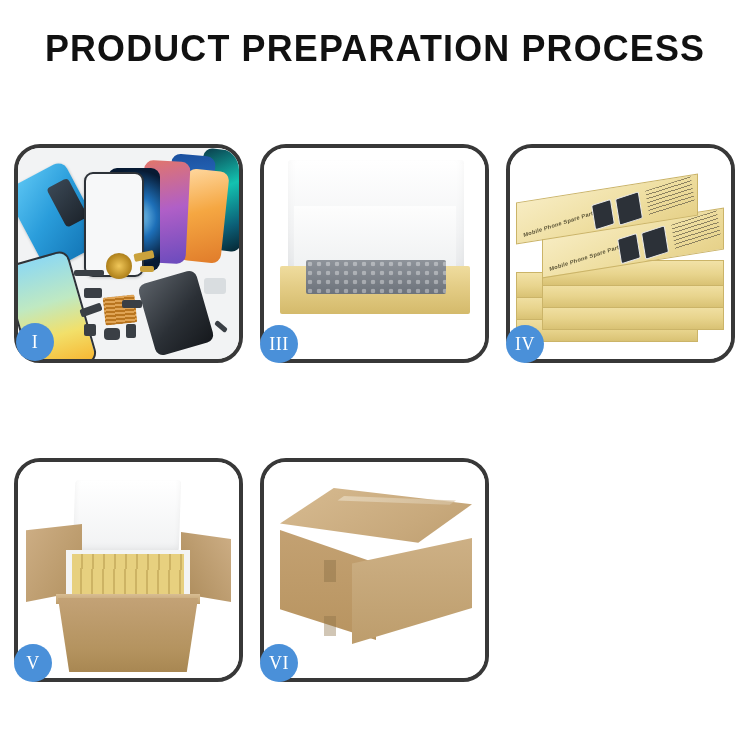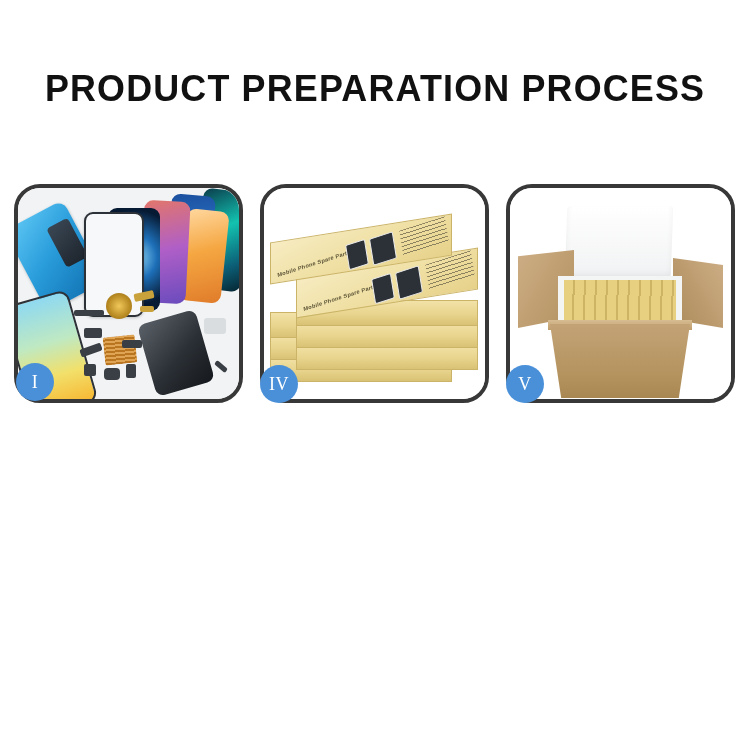--- a/index.html
+++ b/index.html
@@ -6,21 +6,21 @@
   body{
     width:750px;height:750px;
     background:#ffffff;
     font-family:"Liberation Sans","DejaVu Sans",sans-serif;
     overflow:hidden;
     position:relative;
   }
   .page{position:relative;width:750px;height:750px;}
 
   
-  .header{padding-top:30px;text-align:center;margin-top:40px;}
+  .header{padding-top:30px;text-align:center;}
   .title{
     font-size:37px;
     font-weight:700;
     letter-spacing:1.2px;
     color:#111111;
     line-height:1.05;
     transform:scaleX(0.97);
     white-space:nowrap;
   }
   .subtitle{
@@ -329,20 +329,29 @@
           <div class="gold" style="left:116px;top:104px;width:20px;height:8px;transform:rotate(-12deg);"></div>
           <div class="gold" style="left:122px;top:118px;width:14px;height:6px;"></div>
           <div class="chip" style="left:196px;top:176px;width:14px;height:5px;transform:rotate(40deg);"></div>
           <div class="chip" style="left:186px;top:130px;width:22px;height:16px;border-radius:3px;background:#d9dde0;"></div>
         </div>
       </div>
       <div class="badge b1">I</div>
     </div>
 
 
+    <div class="panel">
+      <div class="panel-inner">
+        <div class="box3-lid"></div>
+        <div class="box3-foam"></div>
+        <div class="box3-tray"></div>
+        <div class="box3-grey"></div>
+      </div>
+      <div class="badge">III</div>
+    </div>
 
     <div class="panel">
       <div class="panel-inner">
         <div class="stack">
 
           <div class="sbox" style="left:4px;top:150px;width:180px;height:24px;"></div>
           <div class="sbox" style="left:4px;top:128px;width:180px;height:24px;"></div>
           <div class="sbox" style="left:4px;top:106px;width:180px;height:24px;"></div>
           <div class="sbox" style="left:30px;top:138px;width:180px;height:24px;"></div>
           <div class="sbox" style="left:30px;top:116px;width:180px;height:24px;"></div>
@@ -372,15 +381,28 @@
         <div class="c5-flapL"></div>
         <div class="c5-flapR"></div>
         <div class="c5-inner"></div>
         <div class="c5-yellow"></div>
         <div class="c5-rim"></div>
         <div class="c5-front"></div>
       </div>
       <div class="badge">V</div>
     </div>
 
+    <div class="panel">
+      <div class="panel-inner">
+        <div class="c6">
+          <div class="c6-top"></div>
+          <div class="c6-left"></div>
+          <div class="c6-right"></div>
+          <div class="c6-tape"></div>
+          <div class="c6-seam"></div>
+          <div class="c6-seam2"></div>
+        </div>
+      </div>
+      <div class="badge">VI</div>
+    </div>
 
   </div>
 </div>
 
 </body></html>

